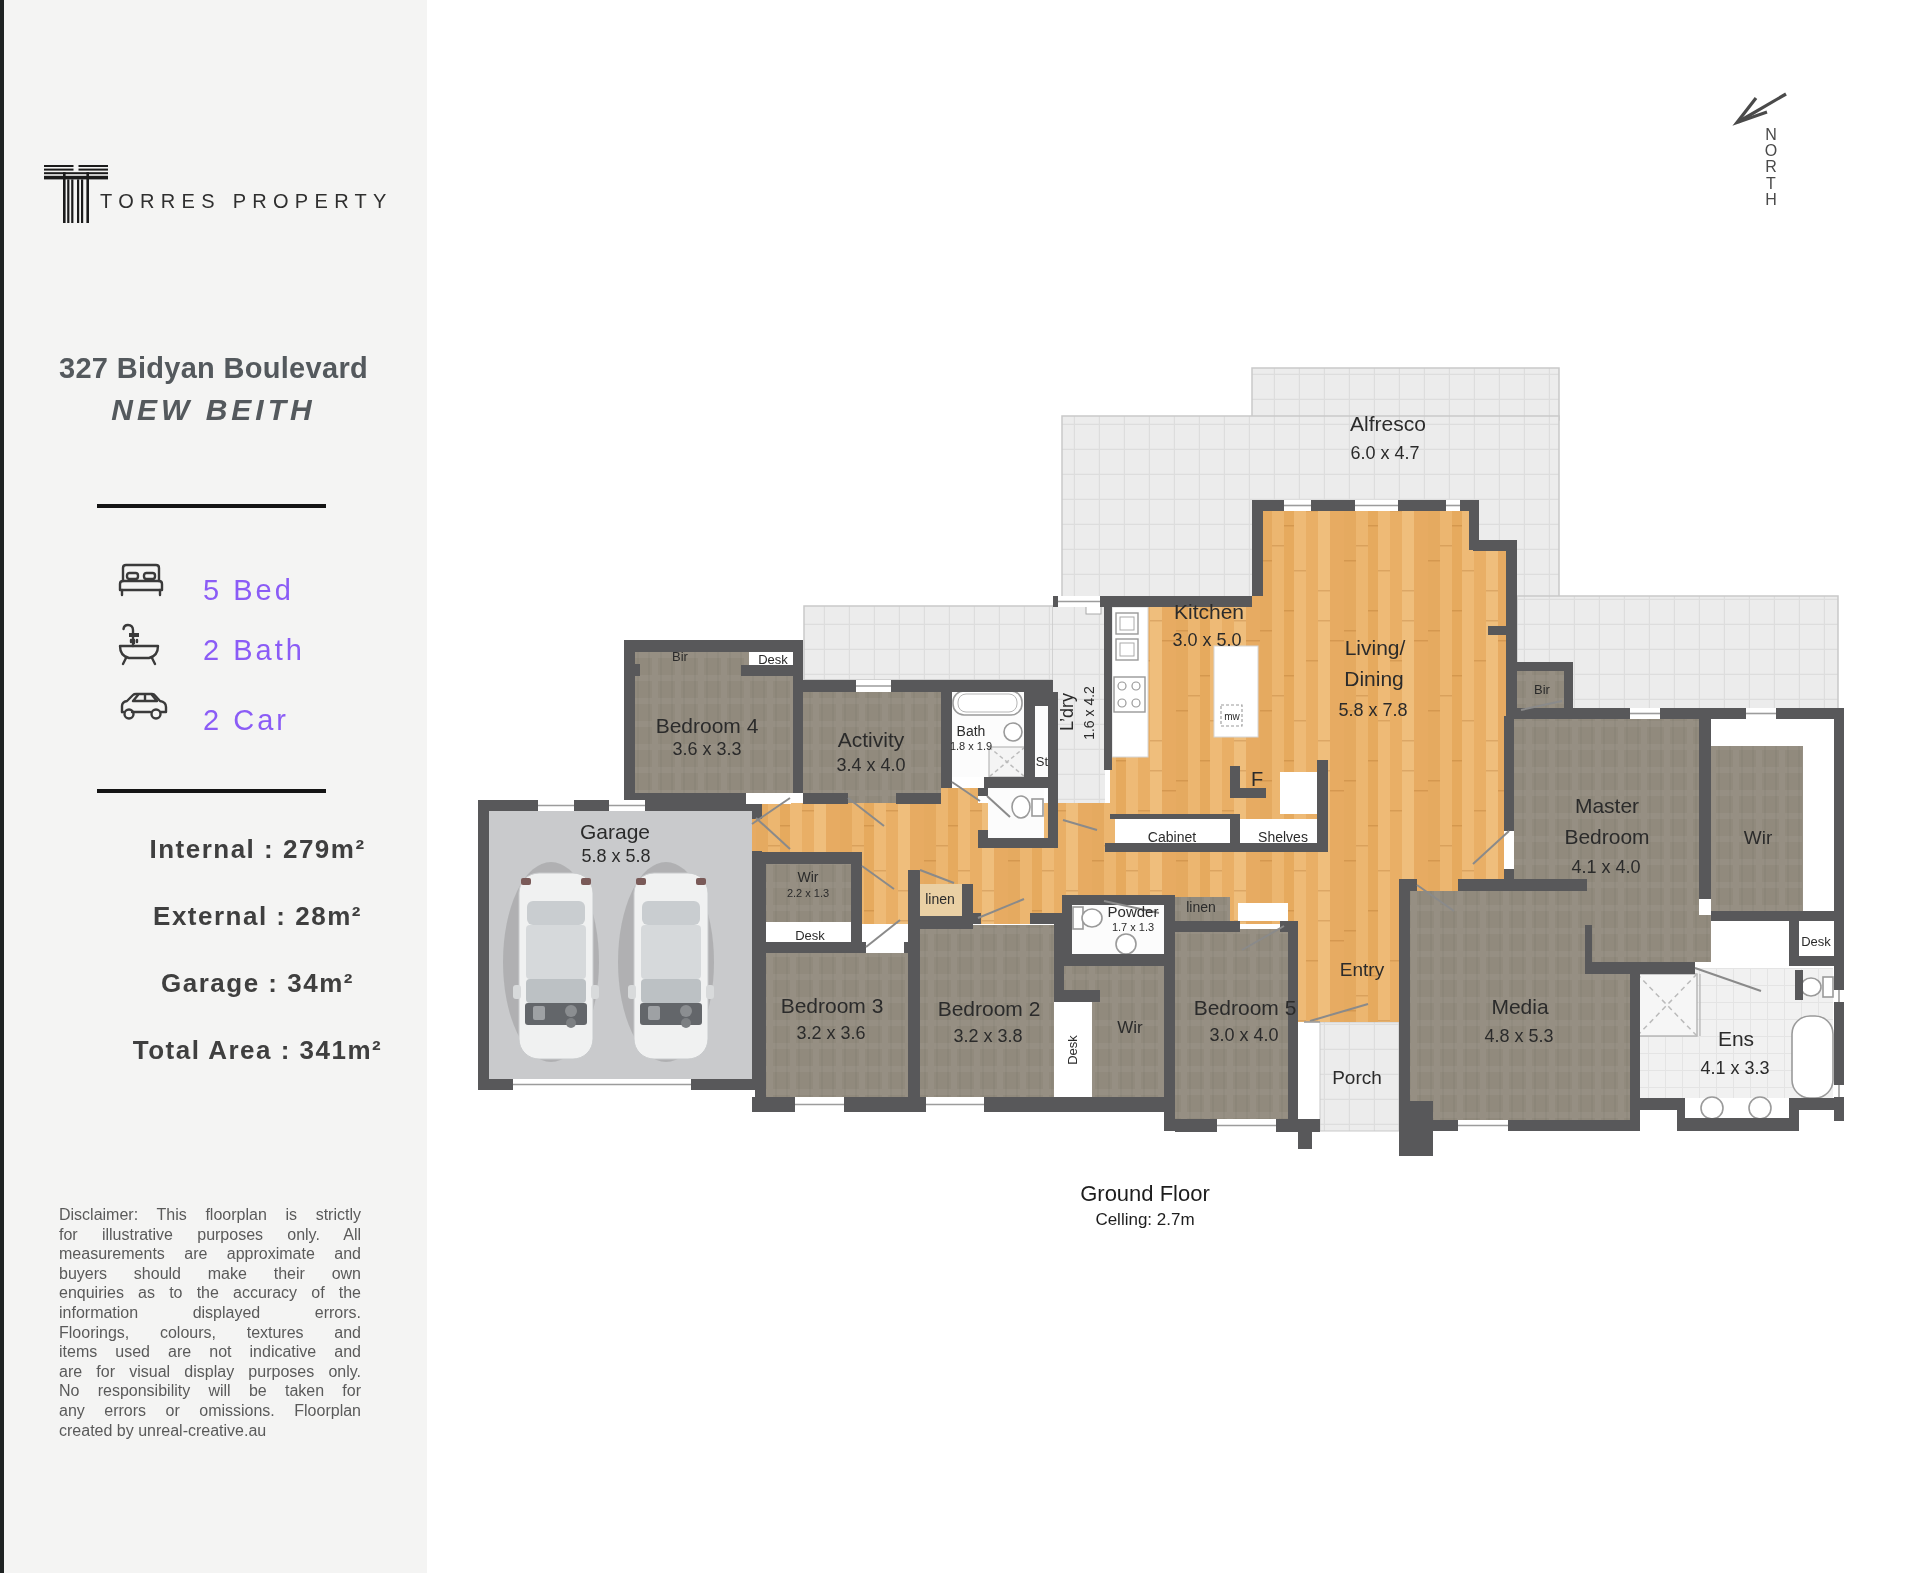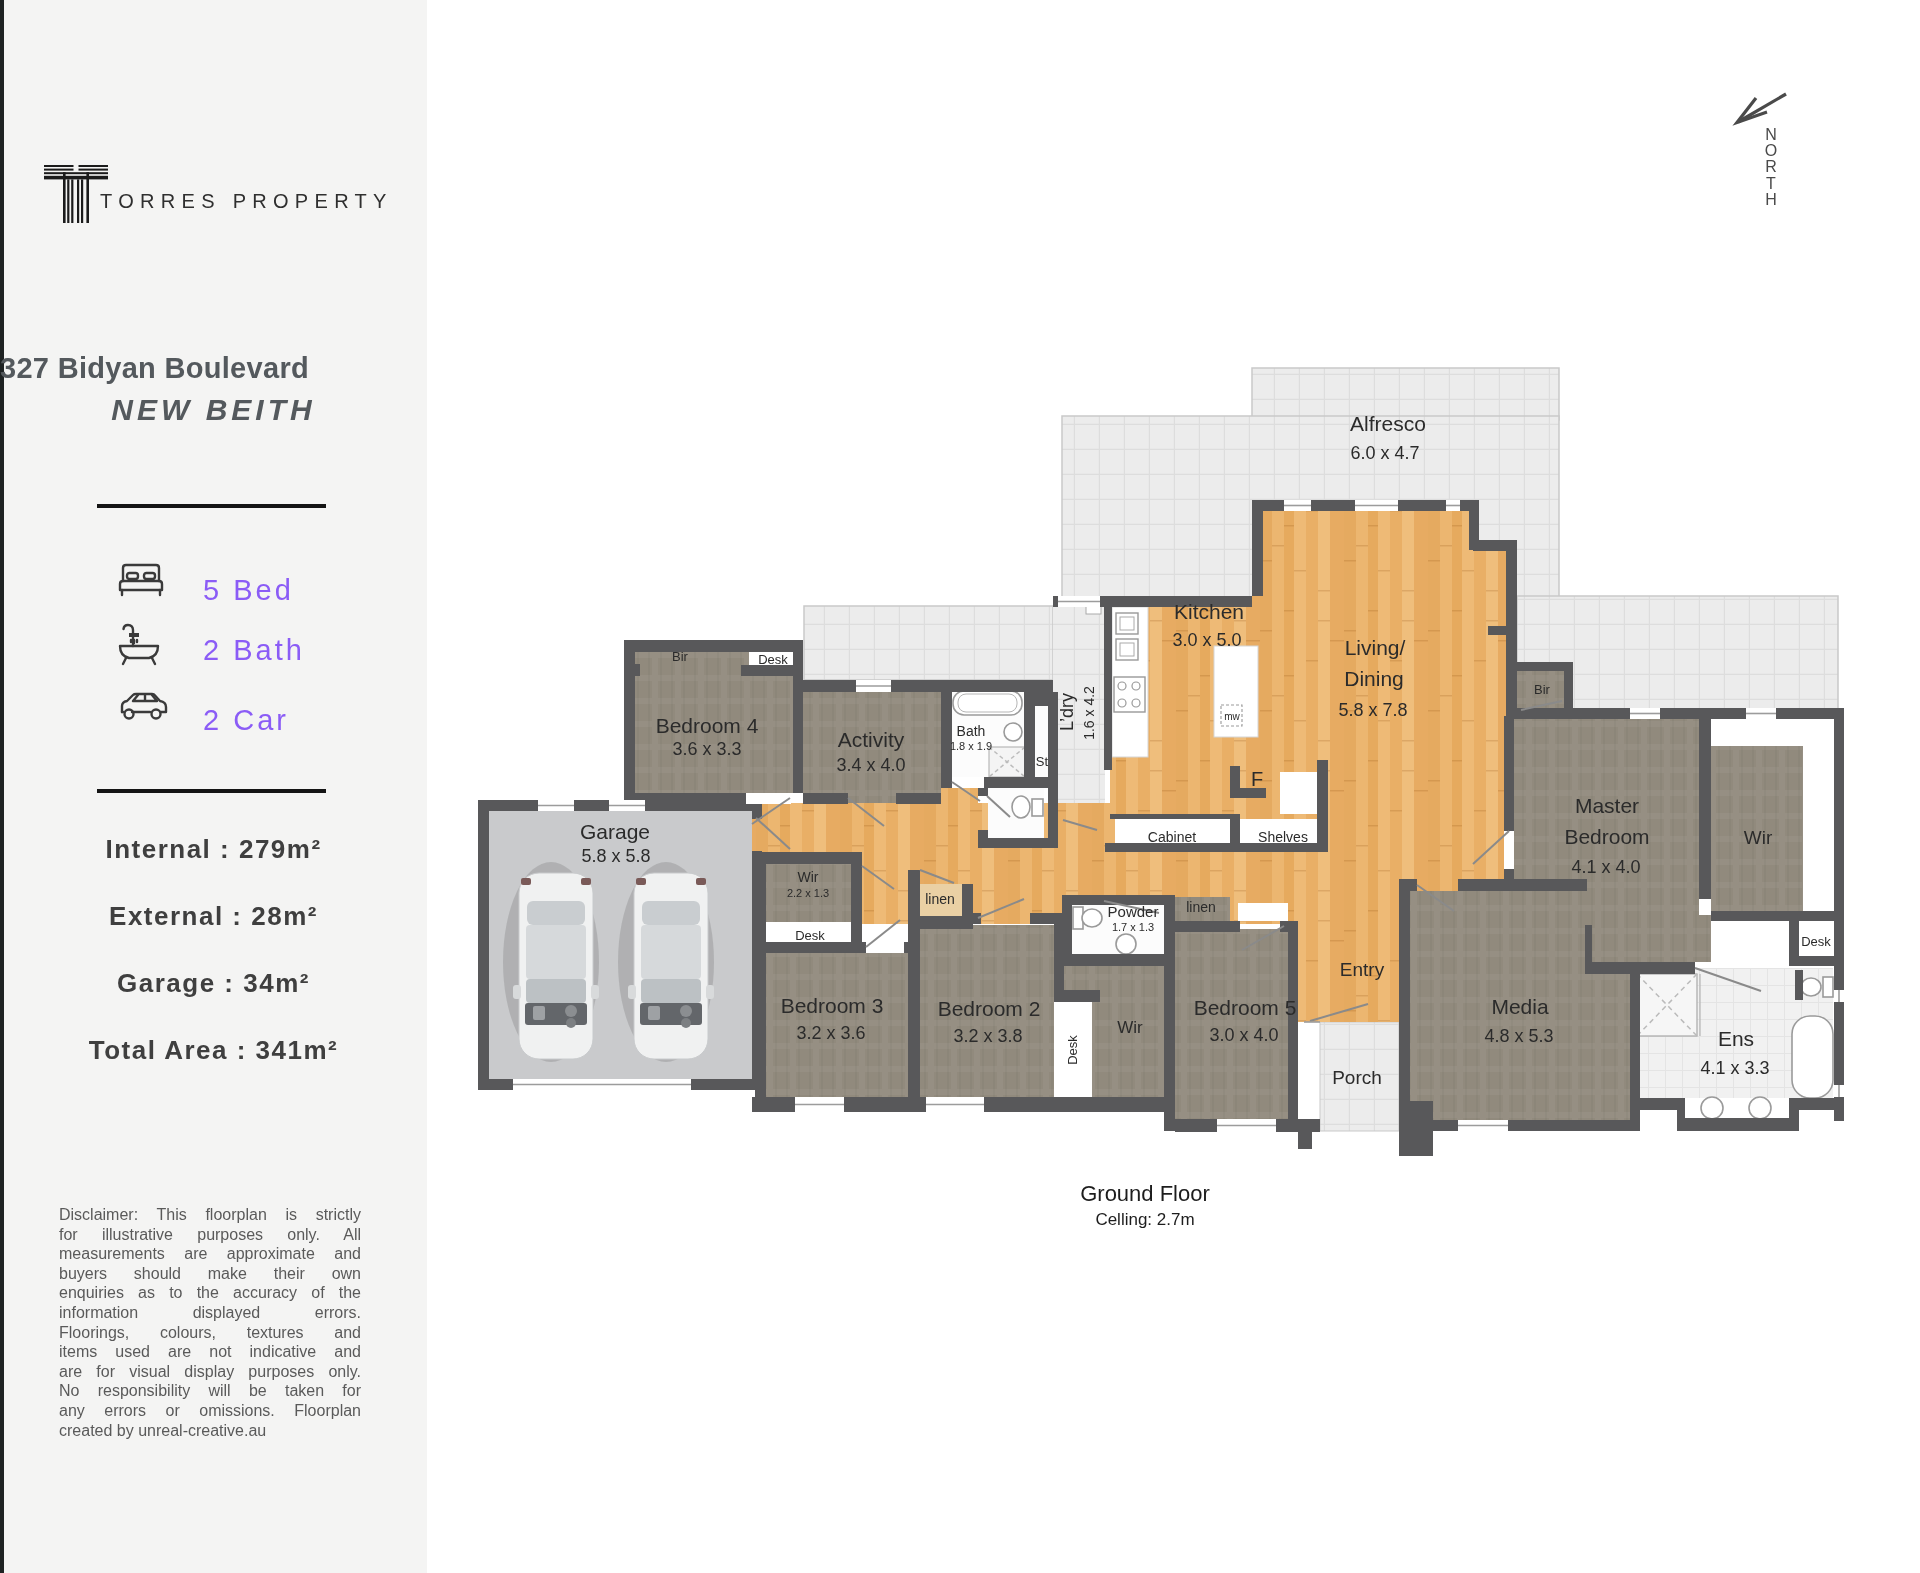--- a/index.html
+++ b/index.html
@@ -1,26 +1,26 @@
 <!DOCTYPE html>
 <html><head><meta charset="utf-8">
 <style>
 html,body{margin:0;padding:0;background:#ffffff;width:1920px;height:1573px;overflow:hidden;}
 body{font-family:"Liberation Sans", sans-serif;position:relative;}
 .side{position:absolute;left:0;top:0;width:427px;height:1573px;background:#f4f4f3;}
 .edge{position:absolute;left:0;top:0;width:4px;height:1573px;background:#1e2222;}
 .brand{position:absolute;left:100px;top:190px;font-size:20px;letter-spacing:6.3px;color:#2f2f2f;}
-.addr1{position:absolute;left:0;top:352px;width:427px;text-align:left;font-size:29px;font-weight:700;color:#54595d;letter-spacing:0.3px;}
+.addr1{position:absolute;left:0;top:352px;width:427px;text-align:center;font-size:29px;font-weight:700;color:#54595d;letter-spacing:0.3px;}
 .addr2{position:absolute;left:0;top:393px;width:427px;text-align:center;font-size:30px;font-weight:700;color:#54595d;letter-spacing:4px;font-style:italic;}
 .div1{position:absolute;left:97px;top:504px;width:229px;height:4px;background:#141414;}
 .div2{position:absolute;left:97px;top:789px;width:229px;height:4px;background:#141414;}
 .irow{position:absolute;left:118px;width:300px;height:50px;}
 .irow .ic{position:absolute;left:0;top:0;}
 .irow .lb{position:absolute;left:85px;top:14px;font-size:29px;letter-spacing:3px;color:#8b5cf6;}
-.area{position:absolute;left:0;width:427px;text-align:center;font-size:26px;font-weight:600;color:#3f3f3f;letter-spacing:1.5px;}
+.area{position:absolute;left:0;width:427px;text-align:center;font-size:26px;font-weight:600;color:#3f3f3f;letter-spacing:1.5px;padding-left:44px;}
 .disc{position:absolute;left:59px;top:1181px;width:302px;font-size:16px;color:#5a5a5a;margin-top:24px;}
 .dl{height:19.6px;line-height:19.6px;text-align:justify;text-align-last:justify;white-space:nowrap;}
 .dl.last{text-align-last:left;}
 </style></head>
 <body>
 <div class="side"></div>
 <div class="edge"></div>
 <svg width="64" height="60" viewBox="0 0 64 60" style="position:absolute;left:44px;top:164px">
 <g fill="#1b1b1b">
 <rect x="0" y="1" width="29.5" height="2"></rect>

